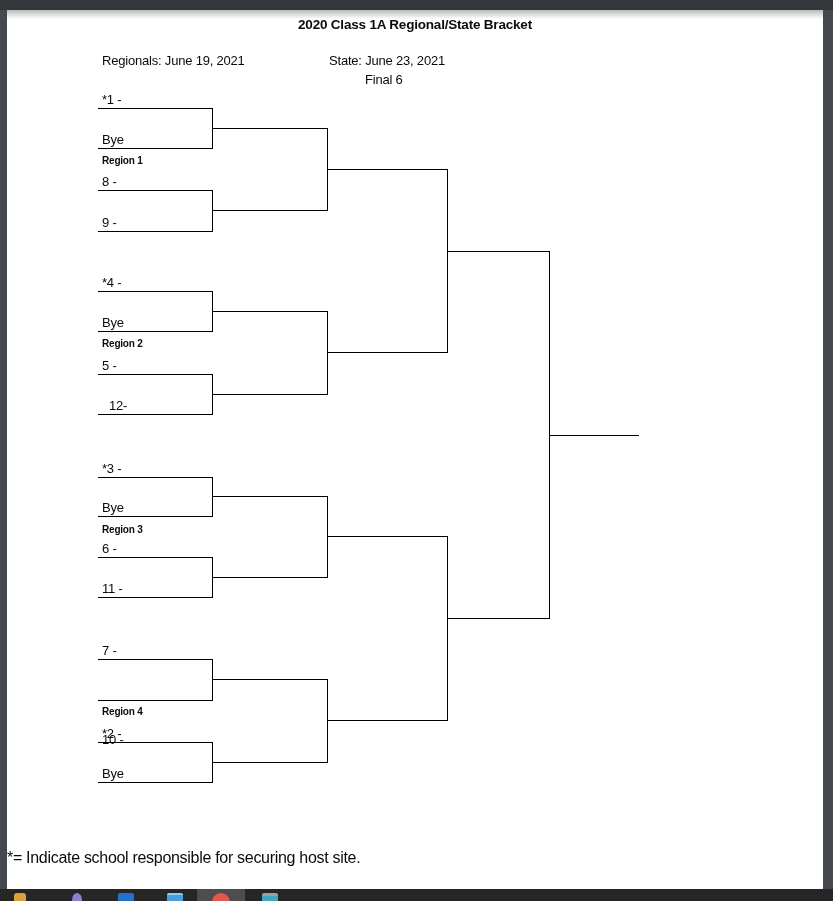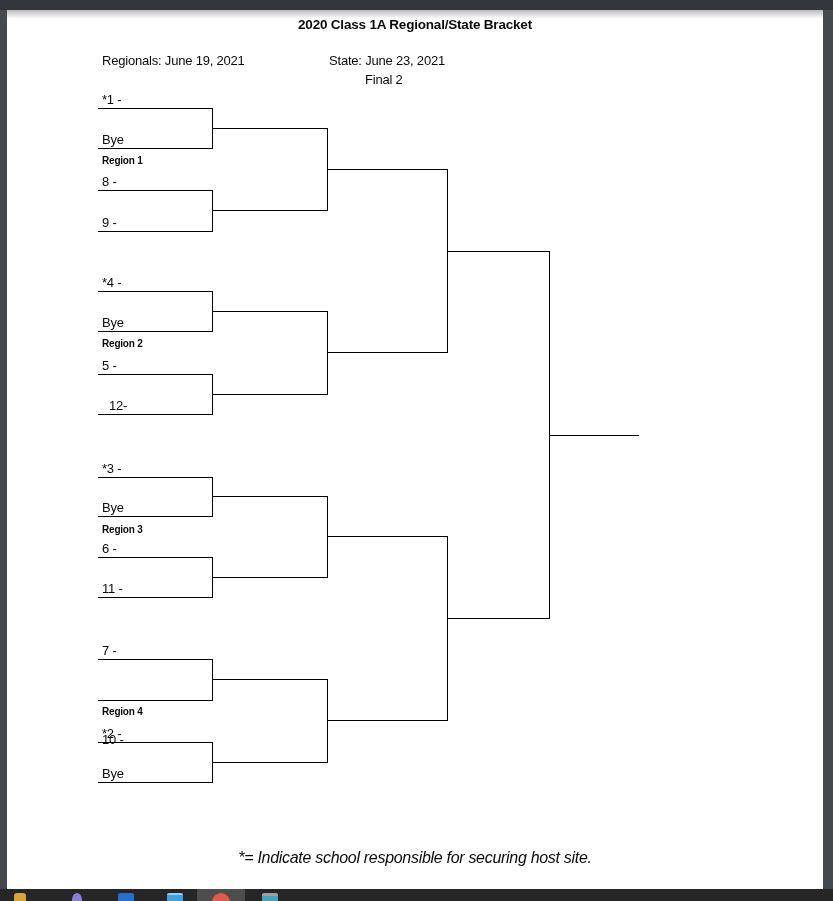--- a/index.html
+++ b/index.html
@@ -18,41 +18,41 @@
     background:linear-gradient(to bottom,rgba(60,60,60,.35),rgba(255,255,255,0));}
   .doc-title{left:0;top:7px;width:100%;text-align:center;
     font-size:13.5px;font-weight:bold;letter-spacing:-0.2px;}
   .hdr{font-size:13px;letter-spacing:-0.2px;line-height:17px;}
   
   .hl{background:#000;height:1px;}
   .vl{background:#000;width:1px;}
   .seed{left:95px;font-size:13px;line-height:16px;letter-spacing:-0.2px;white-space:nowrap;}
   .region-name{left:95px;font-size:10px;line-height:16px;font-weight:bold;
     letter-spacing:-0.2px;white-space:nowrap;}
-  .footnote{left:0;top:839px;width:100%;text-align:center;
-    font-size:16px;letter-spacing:-0.3px;font-style:italic;}
+  .footnote{left:0;top:839px;width:100%;
+    font-size:16px;letter-spacing:-0.3px;}
   
   .taskbar{left:0;top:889px;width:833px;height:12px;overflow:hidden;}
   .tb-slot{position:absolute;left:197px;top:0;width:48px;height:12px;}
   .tb-icon{position:absolute;top:4px;height:14px;}
 </style>
 </head>
 <body>
 
 <div class="abs top-bar" style="background-color: rgb(51, 54, 58);"></div>
 <div class="abs side-strip-left" style="background-color: rgb(69, 73, 77);"></div>
 <div class="abs side-strip-right" style="background-color: rgb(69, 73, 77);"></div>
 
 <div class="abs page">
   <div class="abs page-top-shadow"></div>
 
   <div class="abs doc-title">2020 Class 1A Regional/State Bracket</div>
   <div class="abs hdr" style="left:95px;top:42px;">Regionals: June 19, 2021</div>
   <div class="abs hdr" style="left:322px;top:42px;">State: June 23, 2021</div>
-  <div class="abs hdr" style="left:358px;top:61px;">Final 2</div>
+  <div class="abs hdr" style="left:358px;top:61px;">Final 6</div>
 
   <div class="abs seed" style="top:82px;">*1 -</div>
   <div class="abs seed" style="top:122px;">Bye</div>
   <div class="abs region-name" style="top:143px;">Region 1</div>
   <div class="abs seed" style="top:164px;">8 -</div>
   <div class="abs seed" style="top:205px;">9 -</div>
 
   <div class="abs seed" style="top:265px;">*4 -</div>
   <div class="abs seed" style="top:305px;">Bye</div>
   <div class="abs region-name" style="top:326px;">Region 2</div>

